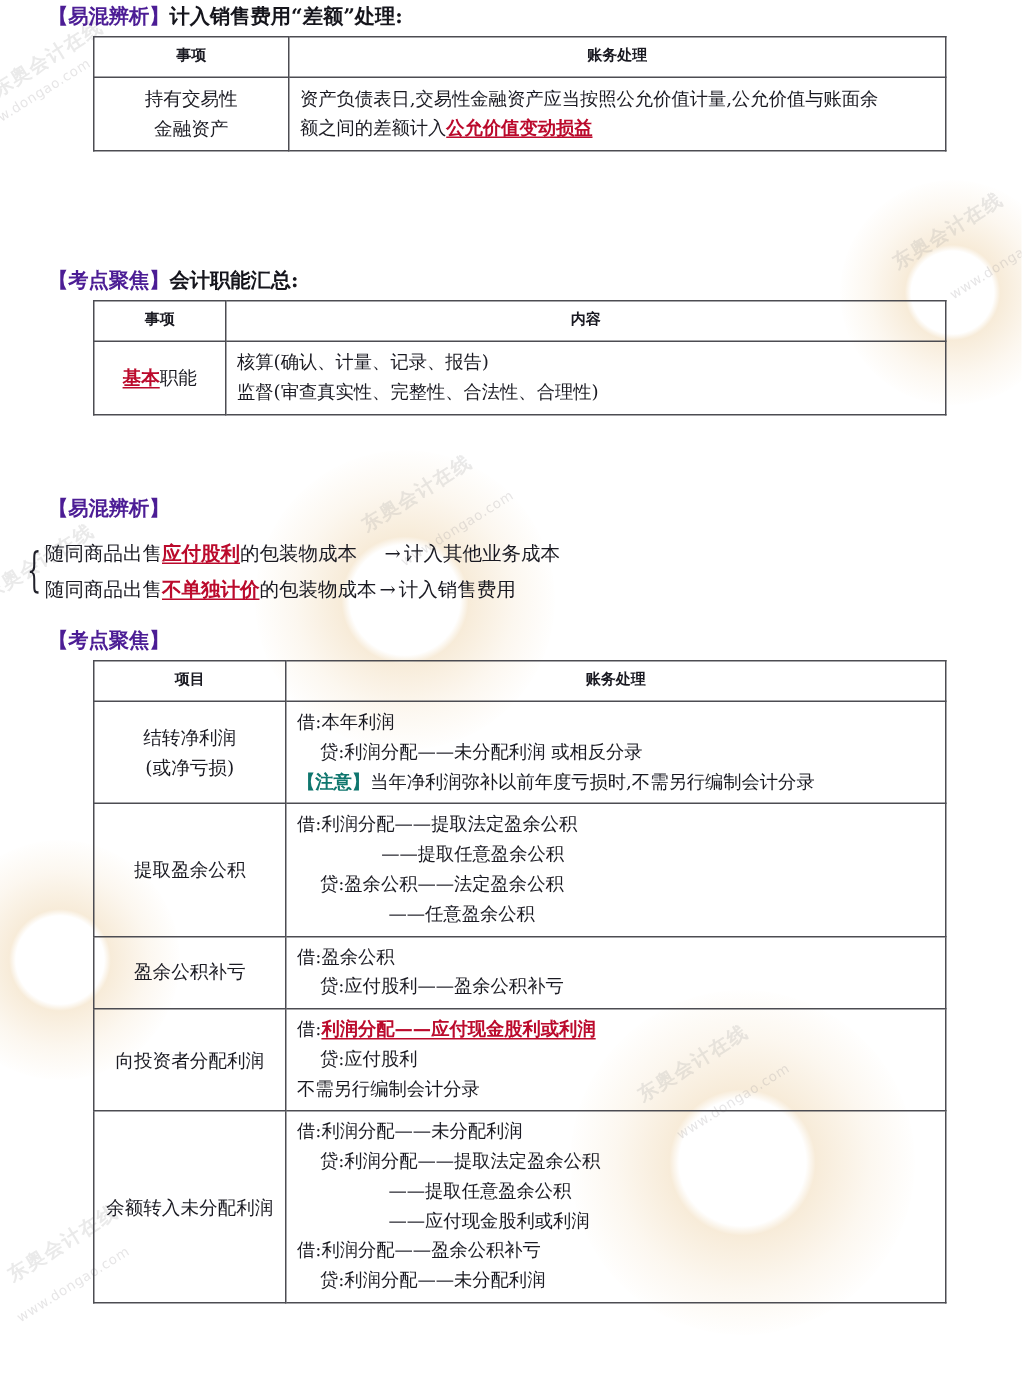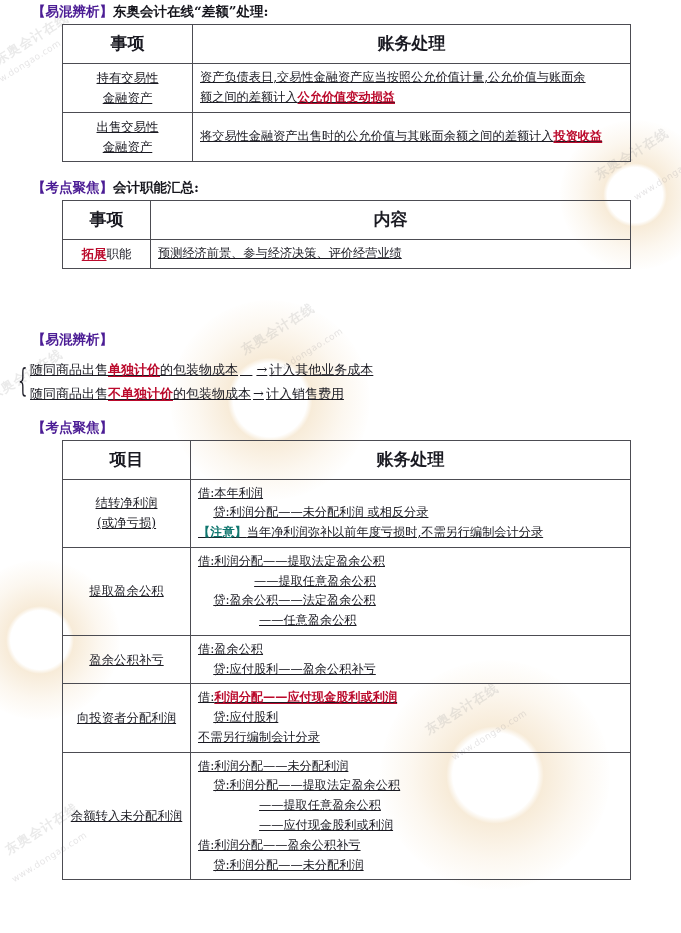--- a/index.html
+++ b/index.html
@@ -76,40 +76,40 @@
   table.doc td, table.doc th {
     border: 1px solid #4c4c52;
     padding: 4px 7px;
     vertical-align: middle;
     font-weight: normal;
     line-height: 1.62;
   }
   table.doc th {
     text-align: center;
     font-weight: bold;
-    font-size: 17px;
+    font-size: 10px;
     padding: 5px 6px;
   }
   td.label {
     text-align: center;
     font-size: 12.4px;
   }
   td.body { text-align: left; }
 
   .em-red {
     color: #bb0a2c;
     font-weight: bold;
     text-decoration: underline;
     text-underline-offset: 2px;
   }
   .note-red {
     color: #0f766e;
     font-weight: bold;
   }
-  .ln { display: block; white-space: nowrap; text-decoration: underline; }
+  .ln { display: block; white-space: nowrap; }
   .ind1 { padding-left: 1.25em; }
   .ind2 { padding-left: 4.6em; }
   .ind3 { padding-left: 5.0em; }
 
   
   .brace-block {
     position: relative;
     font-size: 13px;
     line-height: 1.85;
   }
@@ -145,21 +145,21 @@
   <div class="wm-txt" style="left:236px; top:320px; transform:rotate(-32deg);">东奥会计在线</div>
   <div class="wm-txt small" style="left:262px; top:348px; transform:rotate(-32deg);">www.dongao.com</div>
   <div class="wm-txt" style="left:-10px; top:30px; transform:rotate(-32deg);">东奥会计在线</div>
   <div class="wm-txt small" style="left:-20px; top:60px; transform:rotate(-32deg);">www.dongao.com</div>
 </div>
 
 <div class="page">
 
   <div style="position:absolute; left:32px; top:2px;">
     <p class="heading">
-      <span class="tag">【易混辨析】</span><span class="rest">东奥会计在线“差额”处理:</span>
+      <span class="tag">【易混辨析】</span><span class="rest">计入销售费用“差额”处理:</span>
     </p>
   </div>
 
   <table class="doc" style="position:absolute; left:62px; top:24px; width:568px;">
     <colgroup>
         <col style="width:130px">
         <col style="width:438px">
       </colgroup>
     <thead>
       <tr>
@@ -171,29 +171,20 @@
       <tr>
         <td class="label">
           <span class="ln">持有交易性</span>
           <span class="ln">金融资产</span>
         </td>
         <td class="body">
           <span class="ln">资产负债表日,交易性金融资产应当按照公允价值计量,公允价值与账面余</span>
           <span class="ln"><span>额之间的差额计入</span><span class="em-red">公允价值变动损益</span></span>
         </td>
       </tr>
-      <tr>
-        <td class="label">
-          <span class="ln">出售交易性</span>
-          <span class="ln">金融资产</span>
-        </td>
-        <td class="body">
-          <span class="ln"><span>将交易性金融资产出售时的公允价值与其账面余额之间的差额计入</span><span class="em-red">投资收益</span></span>
-        </td>
-      </tr>
     </tbody>
   </table>
 
   <div style="position:absolute; left:32px; top:178px;">
     <p class="heading">
       <span class="tag">【考点聚焦】</span><span class="rest">会计职能汇总:</span>
     </p>
   </div>
 
   <table class="doc" style="position:absolute; left:62px; top:200px; width:568px;">
@@ -202,38 +193,39 @@
         <col style="width:480px">
       </colgroup>
     <thead>
       <tr>
         <th>事项</th>
         <th>内容</th>
       </tr>
     </thead>
     <tbody>
       <tr>
-        <td class="label"><span class="em-red">拓展</span><span>职能</span></td>
-        <td class="body">
-          <span class="ln">预测经济前景、参与经济决策、评价经营业绩</span>
+        <td class="label"><span class="em-red">基本</span><span>职能</span></td>
+        <td class="body">
+          <span class="ln">核算(确认、计量、记录、报告)</span>
+          <span class="ln">监督(审查真实性、完整性、合法性、合理性)</span>
         </td>
       </tr>
     </tbody>
   </table>
 
   <div style="position:absolute; left:32px; top:330px;">
     <p class="heading">
       <span class="tag">【易混辨析】</span><span class="rest"></span>
     </p>
   </div>
 
   <div class="brace-block" style="position:absolute; left:18px; top:358px; width:420px;">
     <span class="brace-glyph">{</span>
     <div class="brace-lines">
-      <span class="ln"><span>随同商品出售</span><span class="em-red">单独计价</span><span>的包装物成本</span><span class="arrow" style="white-space:pre">   </span><span class="arrow">→</span><span>计入其他业务成本</span></span>
+      <span class="ln"><span>随同商品出售</span><span class="em-red">应付股利</span><span>的包装物成本</span><span class="arrow" style="white-space:pre">   </span><span class="arrow">→</span><span>计入其他业务成本</span></span>
       <span class="ln"><span>随同商品出售</span><span class="em-red">不单独计价</span><span>的包装物成本</span><span class="arrow">→</span><span>计入销售费用</span></span>
     </div>
   </div>
 
   <div style="position:absolute; left:32px; top:418px;">
     <p class="heading">
       <span class="tag">【考点聚焦】</span><span class="rest"></span>
     </p>
   </div>
 

